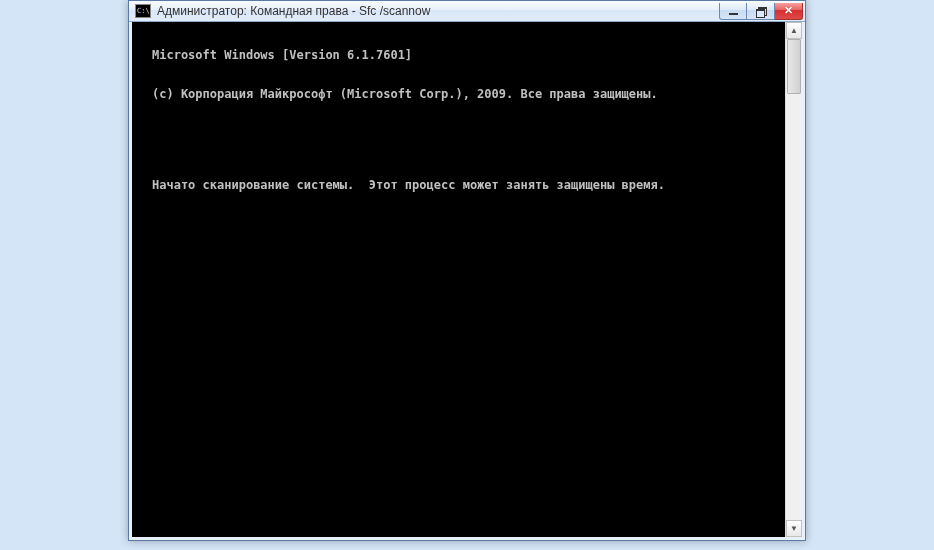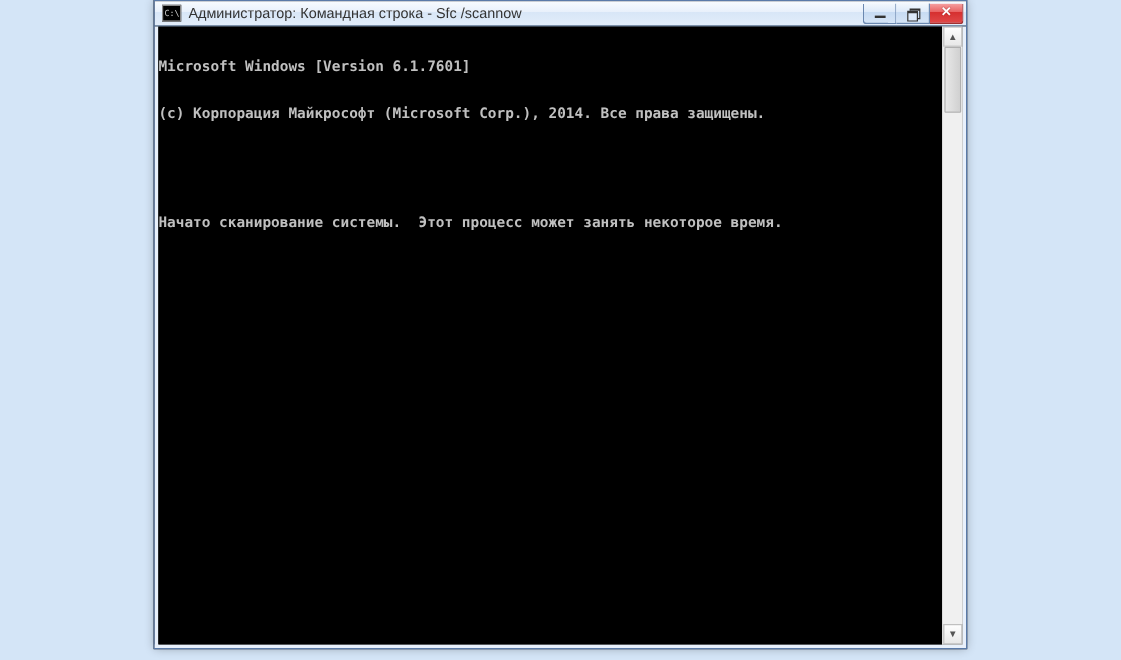--- a/index.html
+++ b/index.html
@@ -130,21 +130,21 @@
       border: 3px solid #e8f0fb;
       border-top: none;
     }
     .console {
       flex: 1;
       background: #000;
       color: #c0c0c0;
       font-family: "Terminal", "Lucida Console", "Consolas", monospace;
       font-size: 12px;
       line-height: 13px;
-      padding: 1px 0;
+      padding: 1px 20px;
       white-space: pre;
       overflow: hidden;
       font-weight: bold;
     }
     .console-line {
       display: block;
     }
     .scrollbar {
       width: 17px;
       background: #f0f0f0;
@@ -178,40 +178,40 @@
       border: 1px solid #b0b0b0;
       border-radius: 1px;
     }
   </style>
 </head>
 <body>
 
 <div class="window">
   <div class="titlebar">
     <div class="titlebar-icon">C:\</div>
-    <div class="title-text">Администратор: Командная строка - Sfc  /scannow</div>
+    <div class="title-text">Администратор: Командная права - Sfc  /scannow</div>
     <div class="window-controls">
       <div class="win-btn minimize" title="Minimize">
         <div class="min-icon"></div>
       </div>
       <div class="win-btn maximize" title="Maximize">
         <div class="max-icon"></div>
       </div>
       <div class="win-btn close" title="Close">
         <span class="close-icon">✕</span>
       </div>
     </div>
   </div>
   <div class="window-body">
     <div class="console">
       <span class="console-line">Microsoft Windows [Version 6.1.7601]</span>
-      <span class="console-line">(c) Корпорация Майкрософт (Microsoft Corp.), 2014. Все права защищены.</span>
+      <span class="console-line">(c) Корпорация Майкрософт (Microsoft Corp.), 2009. Все права защищены.</span>
       <span class="console-line"></span>
       <span class="console-line"></span>
-      <span class="console-line">Начато сканирование системы.  Этот процесс может занять некоторое время.</span>
+      <span class="console-line">Начато сканирование системы.  Этот процесс может занять защищены время.</span>
     </div>
     <div class="scrollbar">
       <div class="scroll-arrow">▲</div>
       <div class="scroll-track">
         <div class="scroll-thumb"></div>
       </div>
       <div class="scroll-arrow">▼</div>
     </div>
   </div>
 </div>

